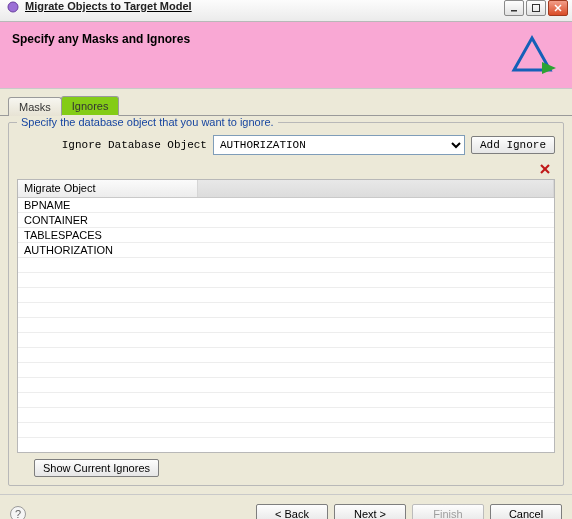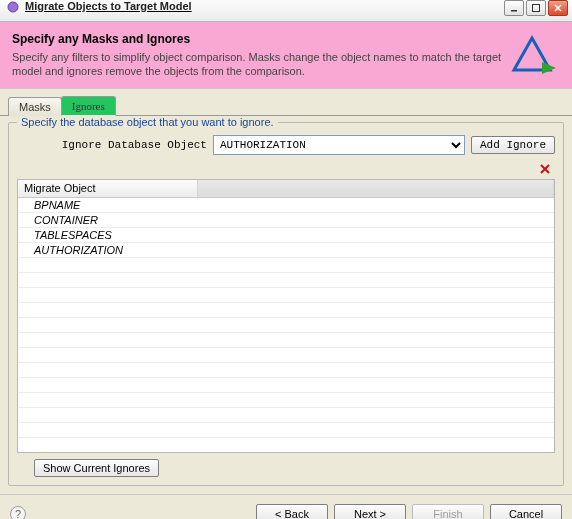--- a/index.html
+++ b/index.html
@@ -49,24 +49,23 @@
     padding:3px 10px 3px 10px;
     border:1px solid #9a9a9a;
     border-bottom:none;
     background:linear-gradient(#f7f6f0,#e7e3d4);
     border-radius:3px 3px 0 0;
     margin-right:-1px;
     font-size:11px;color:#333;
     position:relative; top:1px;
   }
   .tab.active{
-    background:#22c55e;
+    background:#84cc16;
     border-bottom:1px solid #ece9d8;
     z-index:2;
-    font-family:Liberation Serif, serif;
   }
   .tabpanel{
     background:#ece9d8;
     padding:6px 8px 8px 8px;
     height:378px;
   }
   .groupbox{
     border:1px solid #b8b8b8;
     border-radius:2px;
     position:relative; padding:8px 8px 8px 8px;
@@ -111,21 +110,21 @@
     padding:2px 6px;font-size:11px;color:#000;
     border-right:1px solid #d6d6d6;
   }
   .th.col0{width:180px;}
   .th.col1{flex:1;background:linear-gradient(#e8e8e8,#dcdcdc);}
   .tbody{flex:1;overflow:hidden;}
   .trow{
     display:flex;height:15px;align-items:center;
     border-bottom:1px solid #ededed;
   }
-  .td{padding:0 16px;font-size:11px;font-style:italic;}
+  .td{padding:0 6px;font-size:11px;}
   .td.col0{width:180px;}
   .td.col1{flex:1;}
   .footerbar{
     display:flex;align-items:center;
     padding:6px 10px 8px 10px;
     border-top:1px solid #c9c9c9;
     background:#ece9d8;
     height:40px;
   }
   .help-icon{
@@ -167,21 +166,20 @@
     <svg width="8" height="8">
         <line x1="1" y1="1" x2="7" y2="7" stroke="#fff" stroke-width="1.5"></line>
         <line x1="7" y1="1" x2="1" y2="7" stroke="#fff" stroke-width="1.5"></line>
       </svg>
   </div>
 </div>
 
 <div class="banner">
   <div class="banner-text">
     <h1>Specify any Masks and Ignores</h1>
-    <p>Specify any filters to simplify object comparison. Masks change the object names to match the target model and ignores remove the objects from the comparison.</p>
   </div>
   <div class="banner-art">
     <svg width="48" height="44" viewBox="0 0 48 44">
       <polygon points="24,4 42,36 6,36" fill="none" stroke="#1560b8" stroke-width="3"></polygon>
       <polygon points="34,28 48,34 34,40" fill="#2ea233"></polygon>
     </svg>
   </div>
 </div>
 
 <div class="tabrow">

